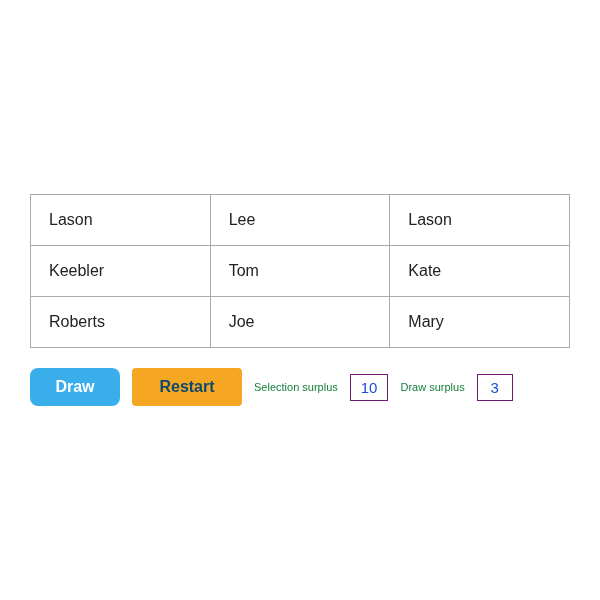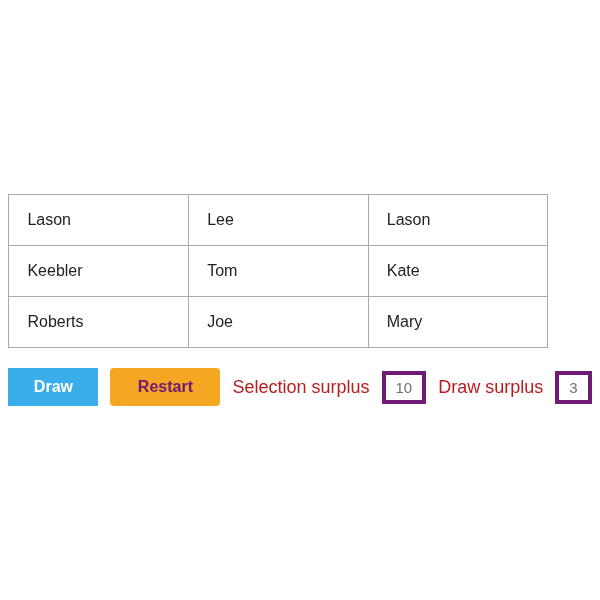--- a/index.html
+++ b/index.html
@@ -44,52 +44,52 @@
       display: flex;
       align-items: center;
       gap: 12px;
       flex-wrap: wrap;
     }
 
     .btn-draw {
       background-color: #3aadeb;
       color: #fff;
       border: none;
-      border-radius: 0;
+      border-radius: 8px;
       padding: 10px 24px;
       font-size: 16px;
       font-weight: bold;
       cursor: pointer;
       min-width: 90px;
     }
 
     .btn-restart {
       background-color: #f5a623;
-      color: #701a75;
+      color: #0c4a6e;
       border: none;
       border-radius: 4px;
       padding: 10px 24px;
       font-size: 16px;
       font-weight: bold;
       cursor: pointer;
       min-width: 110px;
     }
 
     .label {
-      font-size: 18px;
-      color: #b91c1c;
+      font-size: 11px;
+      color: #15803d;
     }
 
     .value-box {
-      border: 4px solid #701a75;
+      border: 1px solid #701a75;
       padding: 4px 10px;
       font-size: 15px;
-      color: #737373;
+      color: #1d4ed8;
       min-width: 36px;
-      text-align: left;
+      text-align: center;
     }
   </style>
 </head>
 <body>
 
 <div class="container">
   <table>
     <tbody id="table-body">
     <tr>
           <td>Lason</td>

